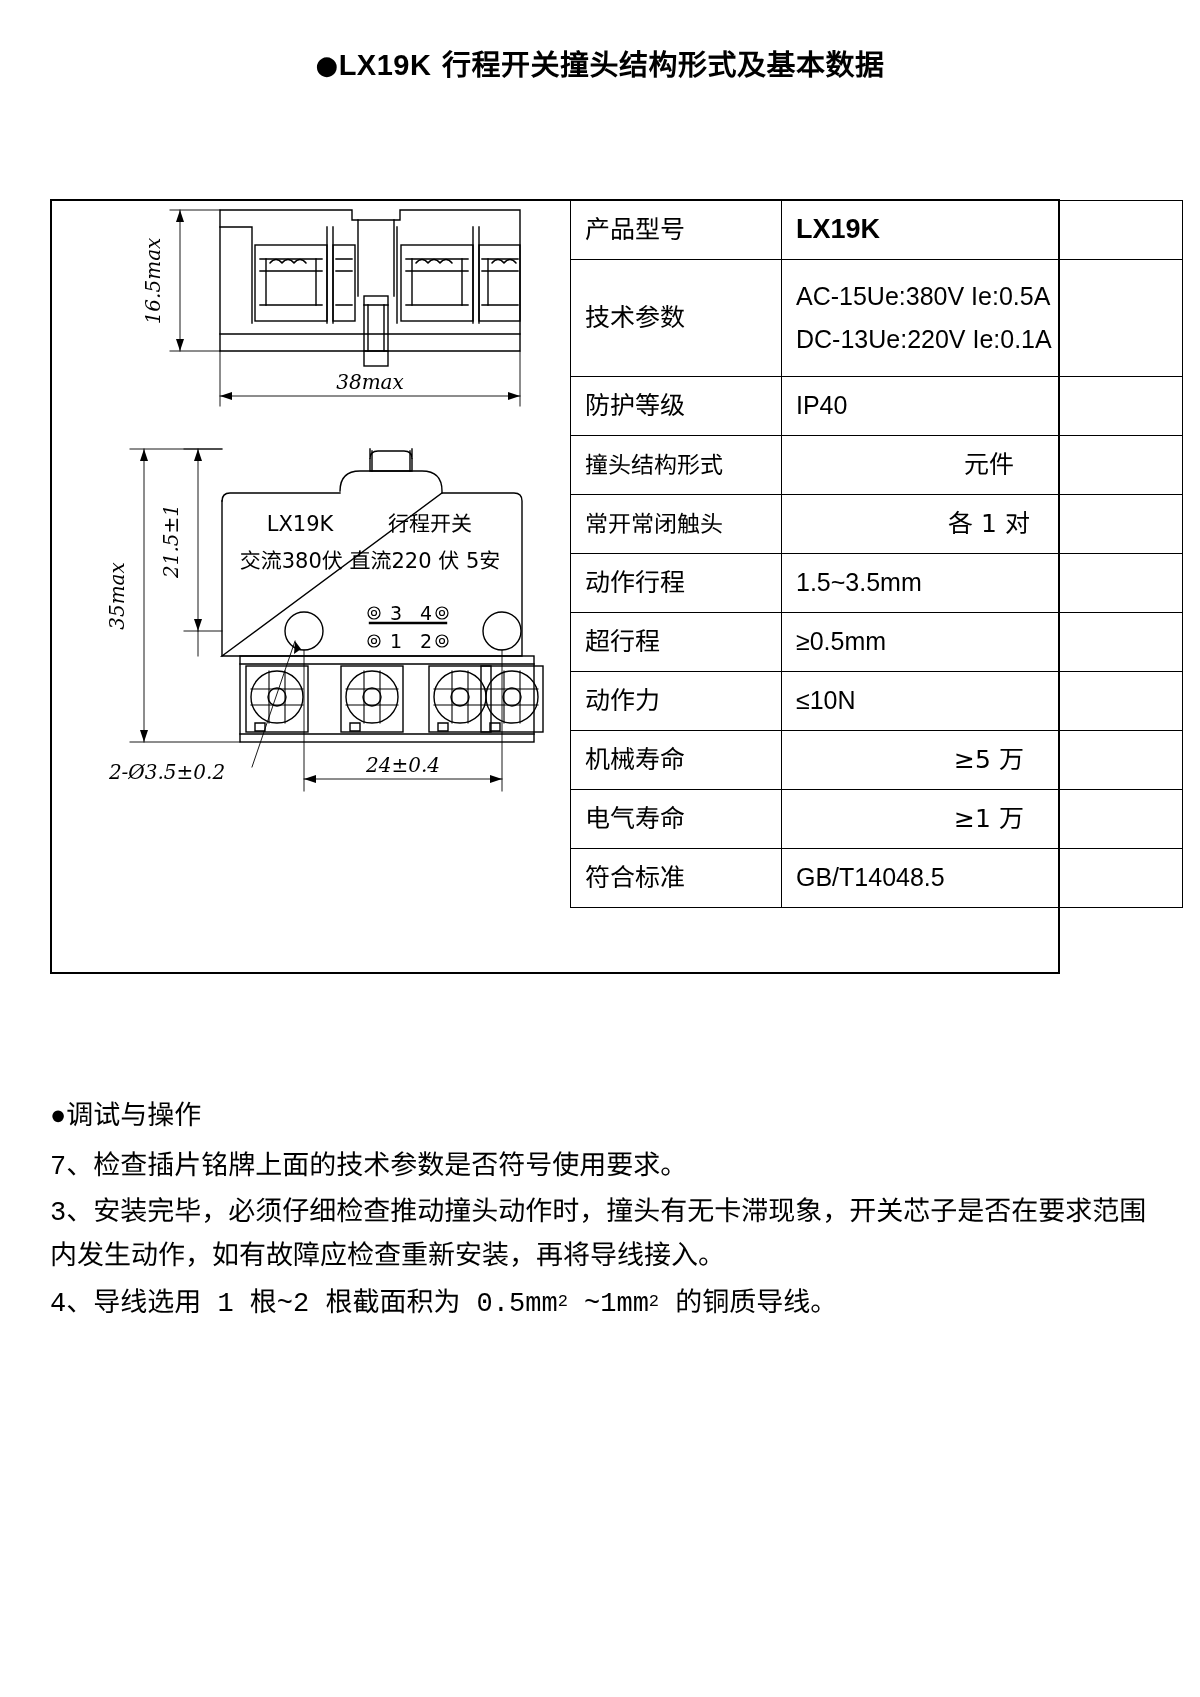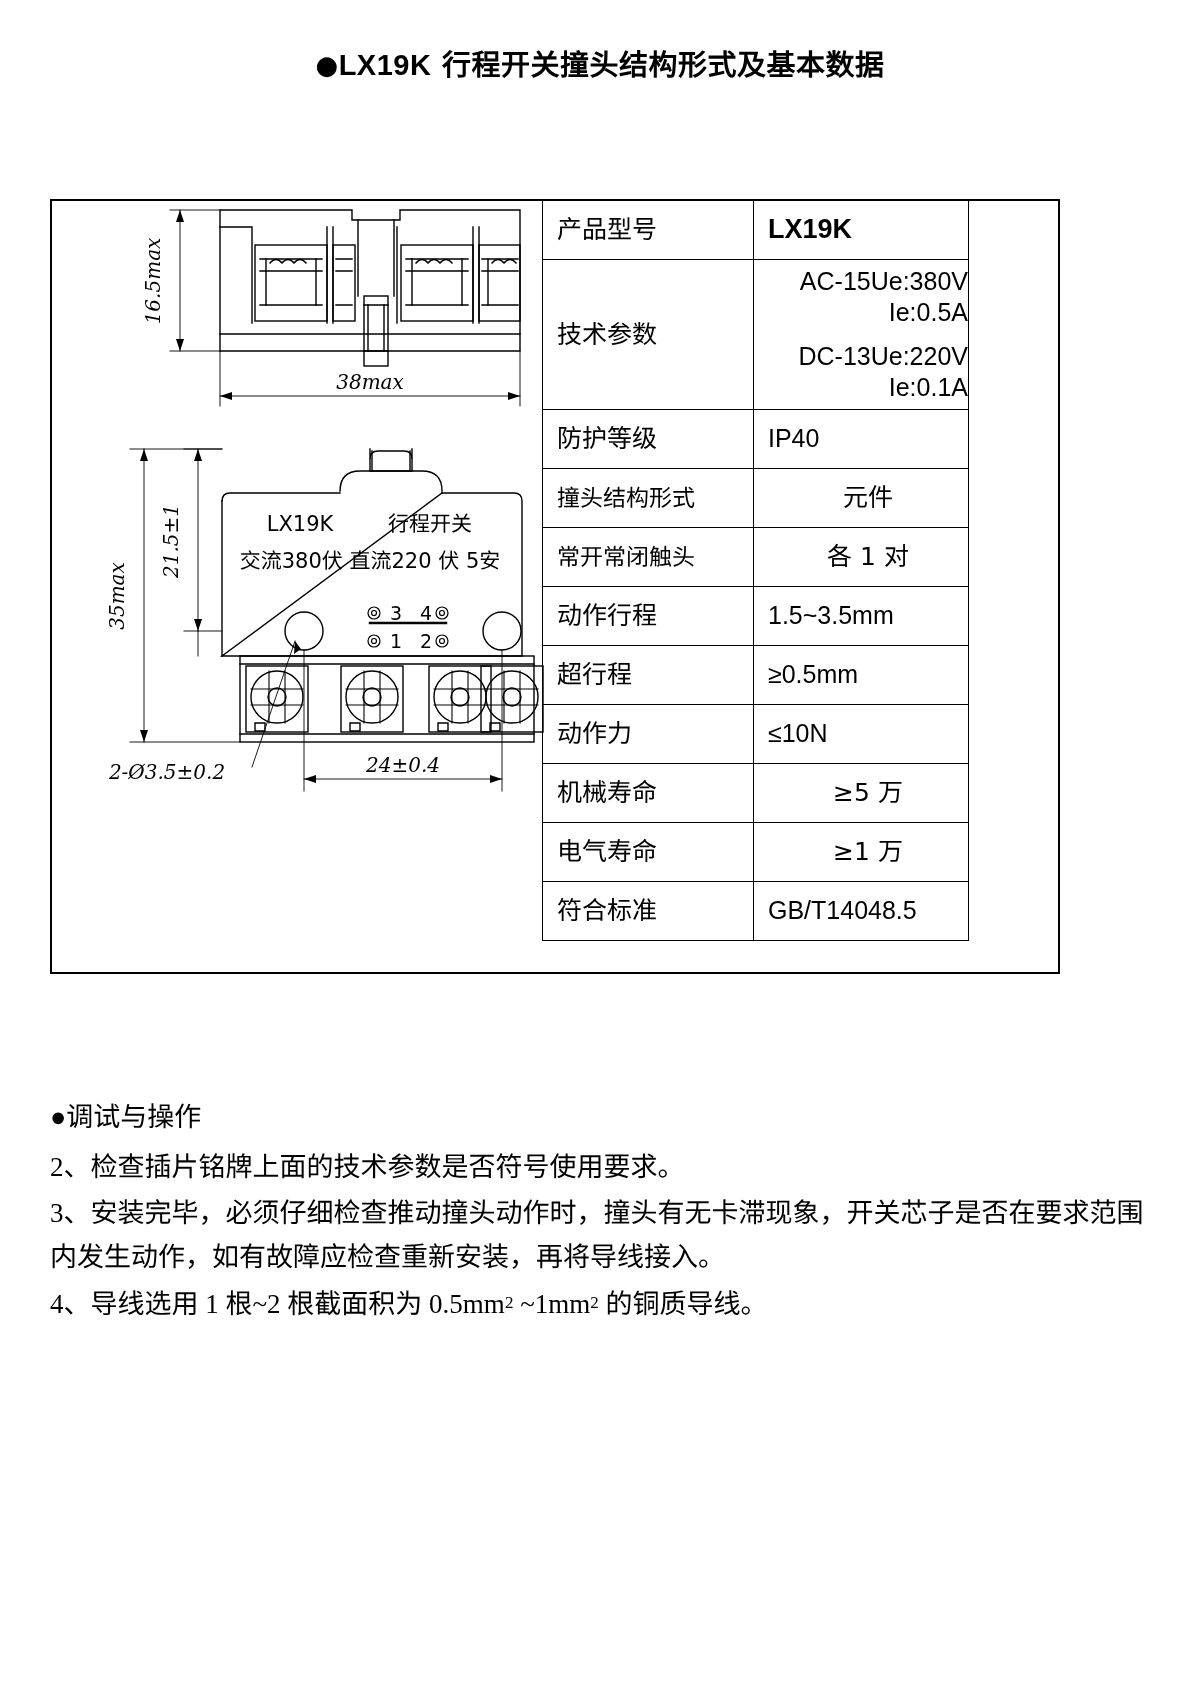--- a/index.html
+++ b/index.html
@@ -49,23 +49,23 @@
     left: 0;
     top: 0;
     width: 498px;
     height: 771px;
   }
   .drawing svg { display: block; }
 
   
   .spec-table {
     position: absolute;
-    left: 490px;
+    left: 518px;
     top: -1px;
-    width: 427px;
+    width: 613px;
     border-collapse: collapse;
     table-layout: fixed;
   }
   .spec-table td {
     border: 1px solid #000;
     border-left: none;
     border-top: none;
     padding: 0 0 0 14px;
     height: 58px;
     font-size: 25px;
@@ -76,32 +76,32 @@
   .spec-table td.key {
     width: 196px;
     border-left: 1px solid #000;
     font-family: "DejaVu Sans", "Liberation Sans", sans-serif;
   }
   .spec-table td.val {
     font-family: "Liberation Sans", sans-serif;
   }
   .spec-table td.val.bold { font-weight: bold; font-size: 27px; }
   .spec-table td.val.tall { height: 116px; }
-  .spec-table td.val.tall .line { display: block; padding: 6px 0; text-align: right; }
+  .spec-table td.val.tall .line { display: block; padding: 6px 0; }
   .spec-table td.key.tall { height: 116px; }
   .spec-table td.key.narrow { font-size: 23px; margin-left: 13px; }
   .spec-table td.val.mixed { font-family: "DejaVu Sans", "Liberation Sans", sans-serif; text-align: center; }
 
   
   .notes {
     position: absolute;
     left: 50px;
     top: 1096px;
     width: 1100px;
-    font-family: Liberation Serif, serif;
+    font-family: Liberation Mono, monospace;
     font-size: 27px;
     line-height: 1.62;
   }
   .notes .head { margin-bottom: 6px; }
   .notes p { margin: 0 0 3px 0; }
   .notes .sup { font-size: 17px; vertical-align: 5px; }
 </style>
 </head>
 <body>
 
@@ -315,16 +315,16 @@
       <tr>
         <td class="key">符合标准</td>
         <td class="val">GB/T14048.5</td>
       </tr>
     </tbody>
   </table>
 </div>
 
 <div class="notes">
   <p class="head">●调试与操作</p>
-  <p>2、检查插片铭牌上面的技术参数是否符号使用要求。</p>
+  <p>7、检查插片铭牌上面的技术参数是否符号使用要求。</p>
   <p>3、安装完毕，必须仔细检查推动撞头动作时，撞头有无卡滞现象，开关芯子是否在要求范围内发生动作，如有故障应检查重新安装，再将导线接入。</p>
   <p><span>4、导线选用 1 根~2 根截面积为 0.5mm</span><span class="sup">2</span><span> ~1mm</span><span class="sup">2</span><span> 的铜质导线。</span></p>
 </div>
 
 </body></html>

